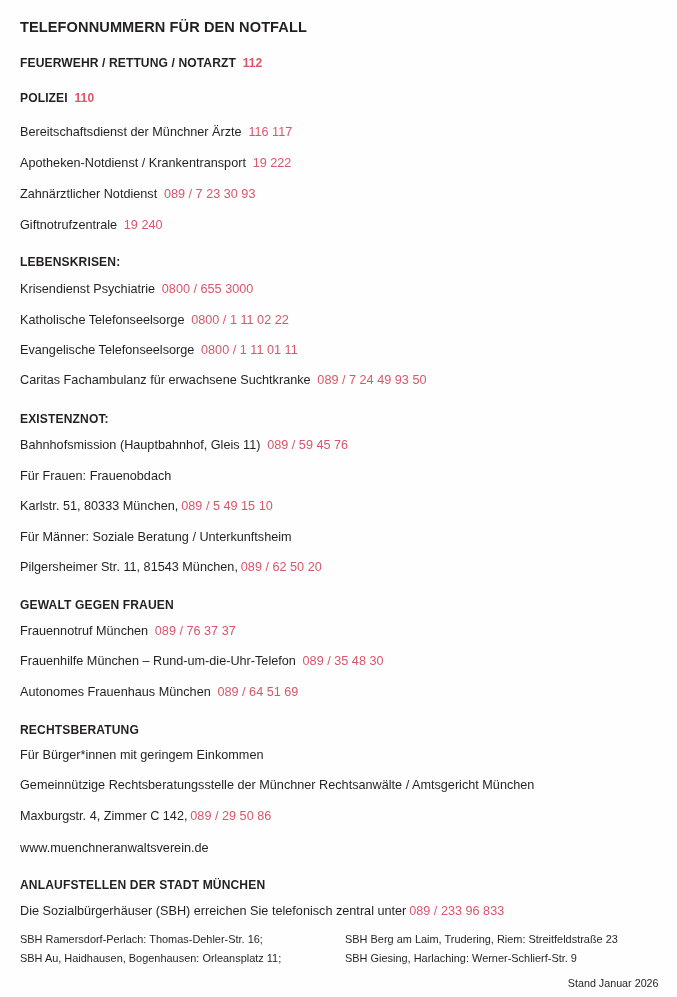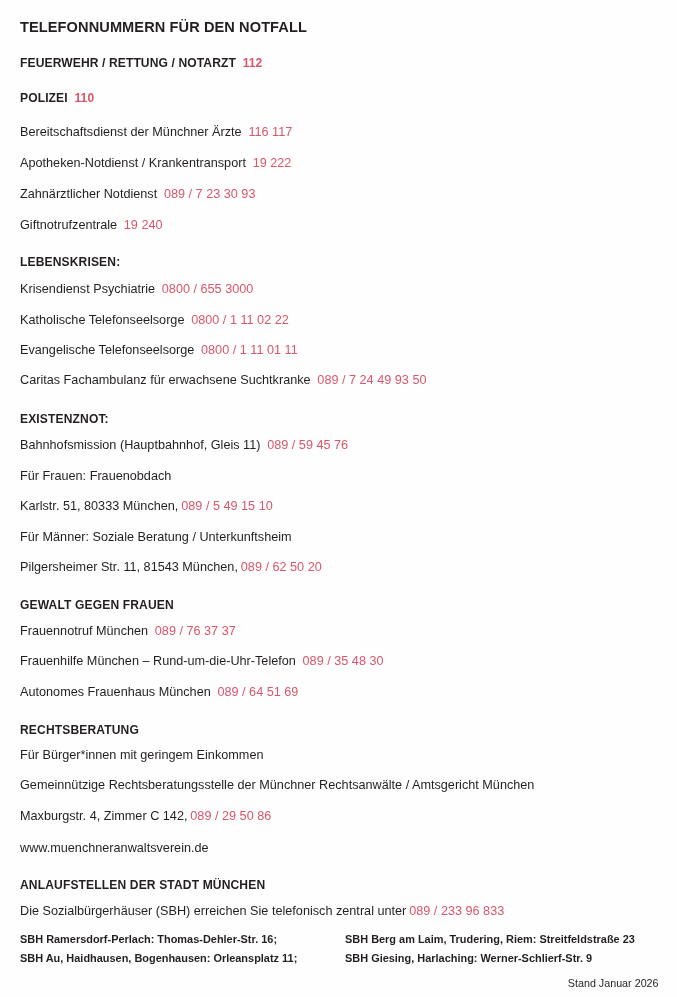--- a/index.html
+++ b/index.html
@@ -186,21 +186,21 @@
   </div>
 
   <div class="row line" style="top:840px;">www.muenchneranwaltsverein.de</div>
 
   <div class="row sec-head" style="top:878px;">ANLAUFSTELLEN DER STADT MÜNCHEN</div>
 
   <div class="row line" style="top:903px;">
     <span>Die Sozialbürgerhäuser (SBH) erreichen Sie telefonisch zentral unter</span><span class="gap-s"></span><span class="num">089 / 233 96 833</span>
   </div>
 
-  <div class="sbh-grid" style="top:932px;font-weight:bold;">
+  <div class="sbh-grid" style="top:932px;">
     <div class="sbh-cell">SBH Ramersdorf-Perlach: Thomas-Dehler-Str. 16;</div>
     <div class="sbh-cell">SBH Berg am Laim, Trudering, Riem: Streitfeldstraße 23</div>
     <div class="sbh-cell">SBH Au, Haidhausen, Bogenhausen: Orleansplatz 11;</div>
     <div class="sbh-cell">SBH Giesing, Harlaching: Werner-Schlierf-Str. 9</div>
   </div>
 
   <div class="footnote" style="top:977px;">Stand Januar 2026</div>
 
 </div>
 

